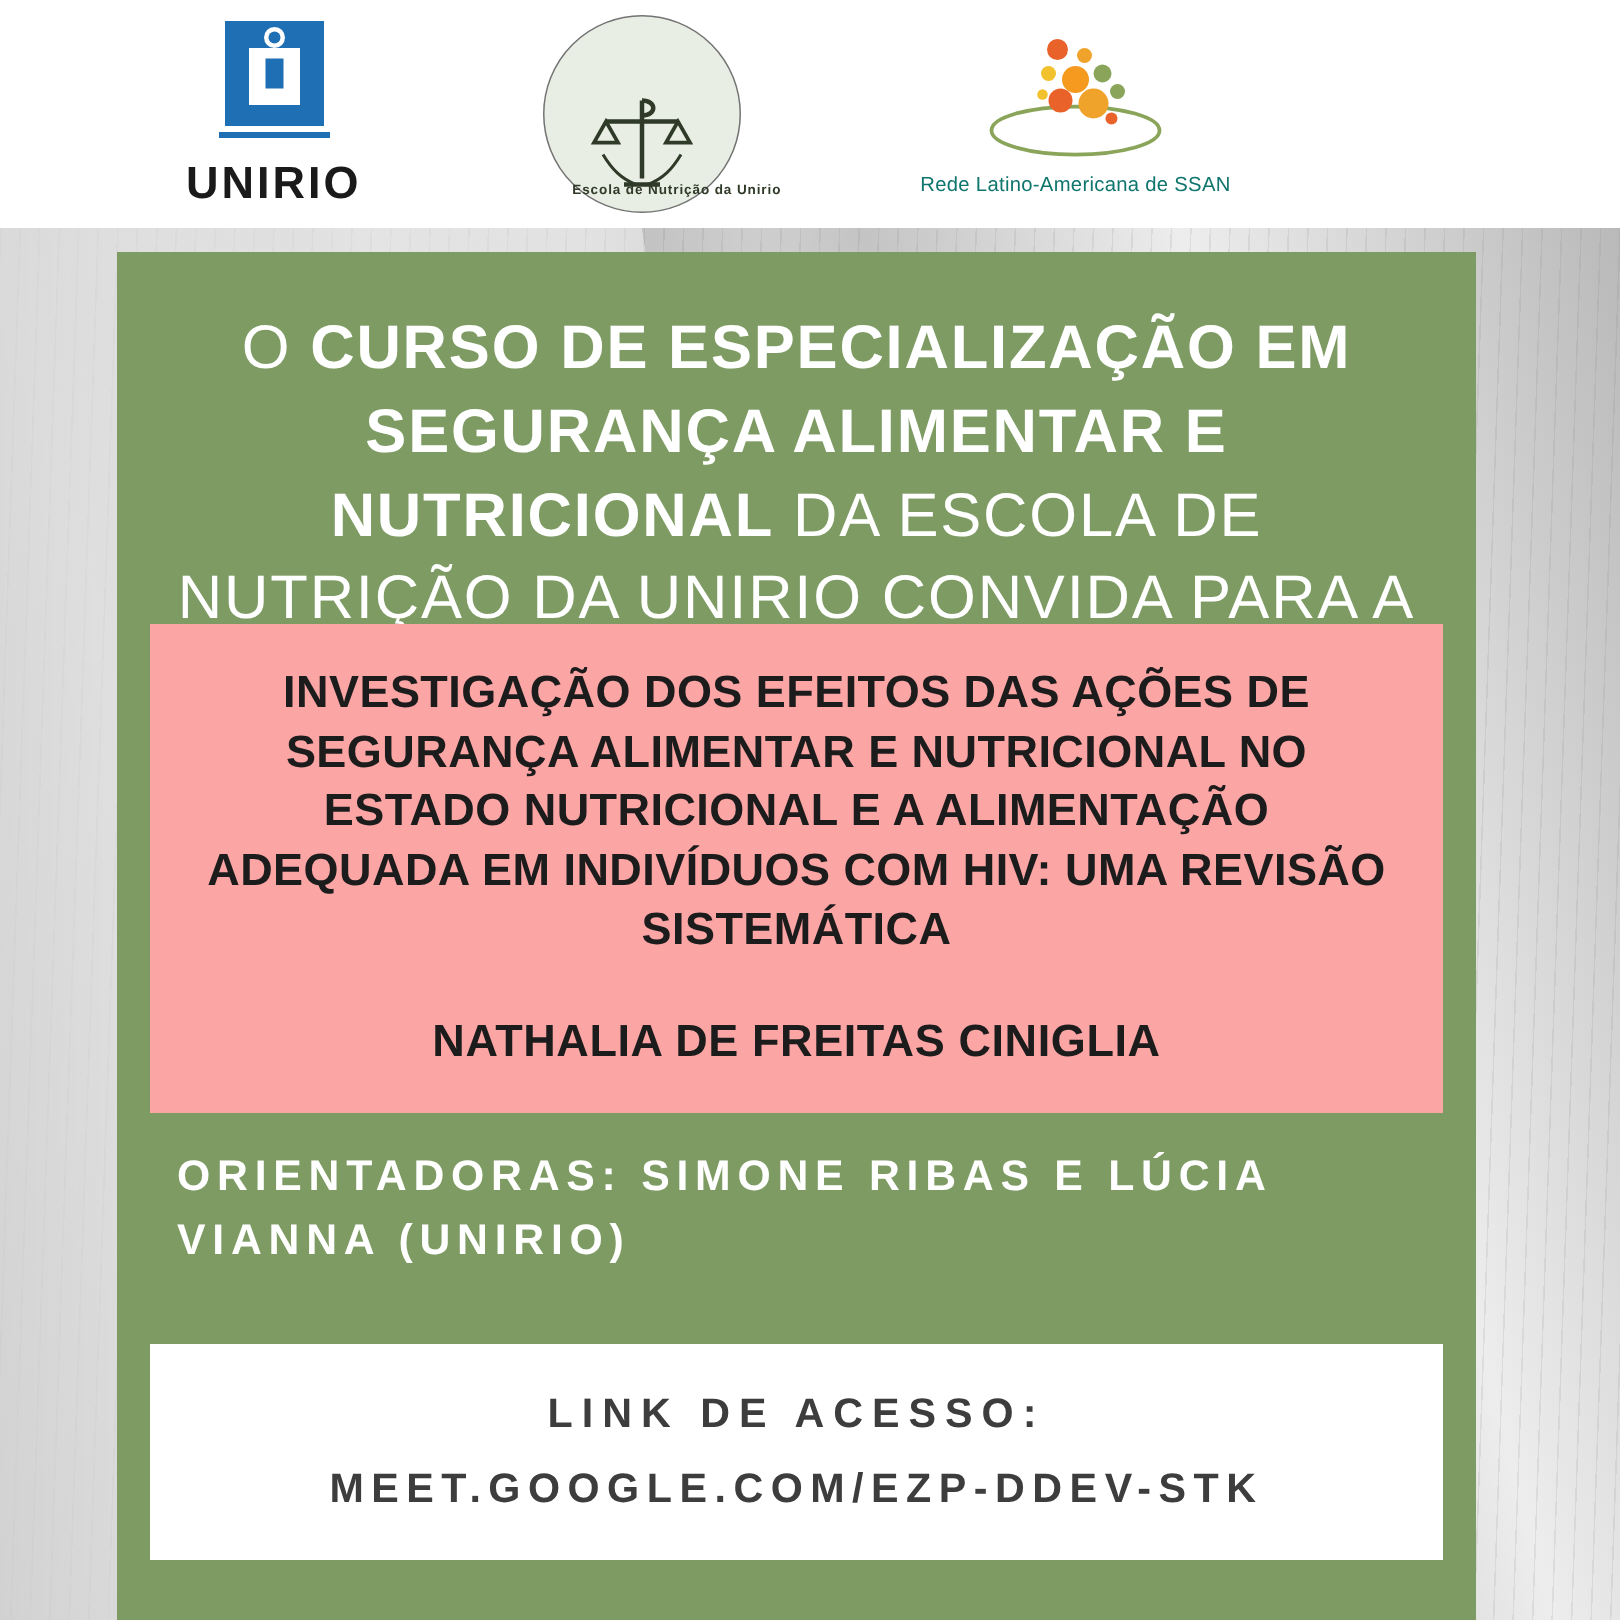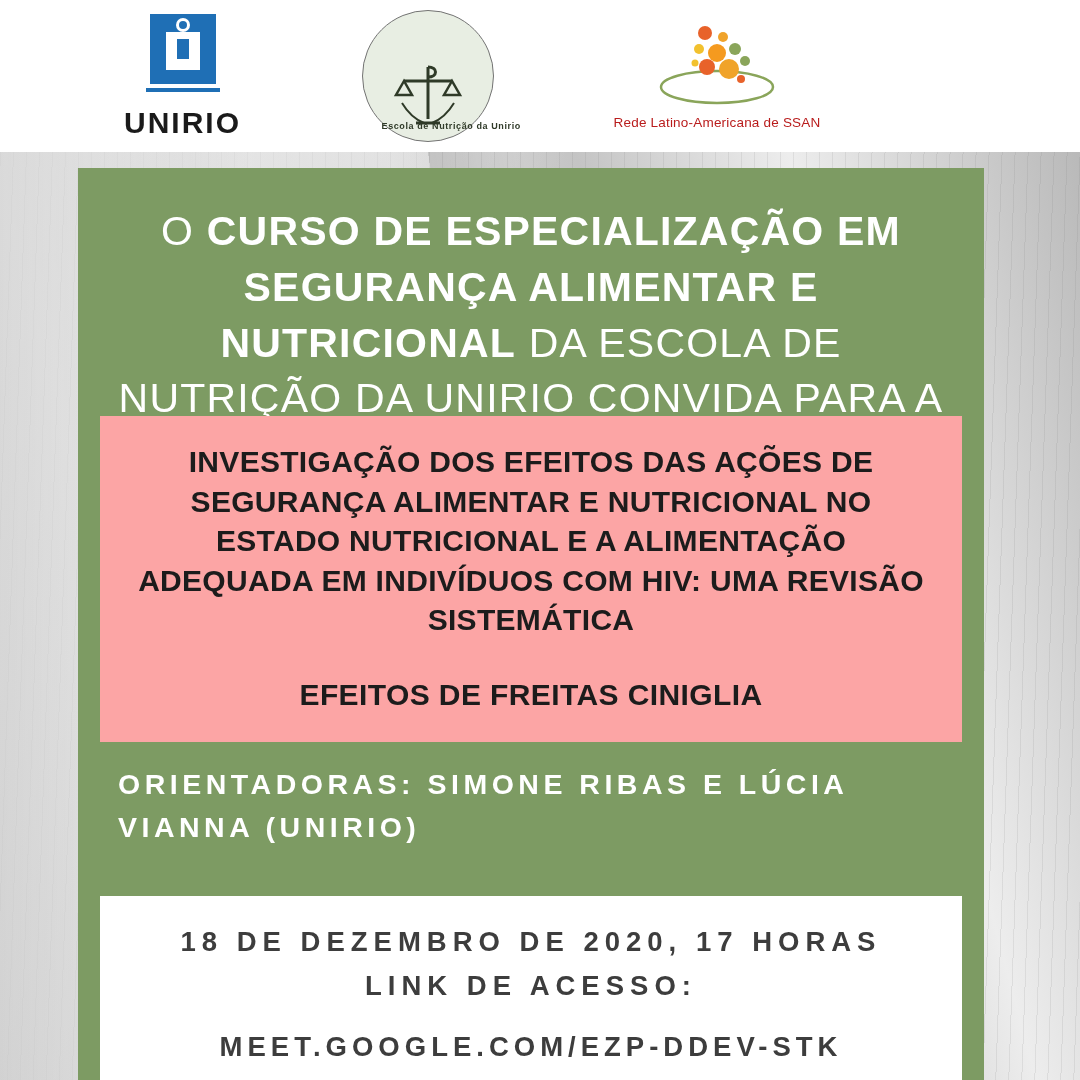--- a/index.html
+++ b/index.html
@@ -89,21 +89,21 @@
   .seal-text span {
     position: absolute;
     left: 50%; top: 50%;
     transform-origin: 0 0;
     white-space: pre;
   }
 
   
   .logo-rede .caption {
     font-size: 13.5px;
-    color: #b91c1c;
+    color: #0f766e;
     margin-top: 6px;
     letter-spacing: .2px;
   }
 
   
   .green-panel {
     position: absolute;
     left: 78px; top: 168px;
     width: 906px; height: 912px;
     background: #7d9b63;
@@ -161,21 +161,21 @@
     position: absolute;
     left: 22px; top: 728px;
     width: 862px;
     background: #ffffff;
     padding: 24px 18px 26px 18px;
     text-align: center;
     color: #3d3d3d;
     font-weight: bold;
   }
   .info-line { font-size: 27.5px; letter-spacing: 6px; line-height: 1.6; }
-  .info-link { font-size: 27.5px; letter-spacing: 5px; line-height: 1.6; margin-top: 17px; }
+  .info-link { font-size: 27.5px; letter-spacing: 5px; line-height: 1.6; margin-top: 6px; }
 </style>
 </head>
 <body>
 
 <div class="poster">
 
   <div class="bg-photo"></div>
   <div class="page-shadow"></div>
 
   <div class="header">
@@ -233,26 +233,25 @@
   </div>
 
   <div class="green-panel">
 
     <div class="headline">
       <span>O </span><span class="b">CURSO DE ESPECIALIZAÇÃO EM SEGURANÇA ALIMENTAR E NUTRICIONAL</span><span> DA ESCOLA DE NUTRIÇÃO DA UNIRIO CONVIDA PARA A DEFESA DE TCC:</span>
     </div>
 
     <div class="title-card">
       <div class="tcc-title">INVESTIGAÇÃO DOS EFEITOS DAS AÇÕES DE SEGURANÇA ALIMENTAR E NUTRICIONAL NO ESTADO NUTRICIONAL E A ALIMENTAÇÃO ADEQUADA EM INDIVÍDUOS COM HIV: UMA REVISÃO SISTEMÁTICA</div>
-      <div class="author">EFEITOS DE FREITAS CINIGLIA</div>
+      <div class="author">NATHALIA DE FREITAS CINIGLIA</div>
     </div>
 
     <div class="advisors">ORIENTADORAS: SIMONE RIBAS E LÚCIA VIANNA (UNIRIO)</div>
 
     <div class="info-card">
-      <div class="info-line">18 DE DEZEMBRO DE 2020, 17 HORAS</div>
       <div class="info-line">LINK DE ACESSO:</div>
       <div class="info-link">MEET.GOOGLE.COM/EZP-DDEV-STK</div>
     </div>
 
   </div>
 
 </div>
 
 </body></html>

